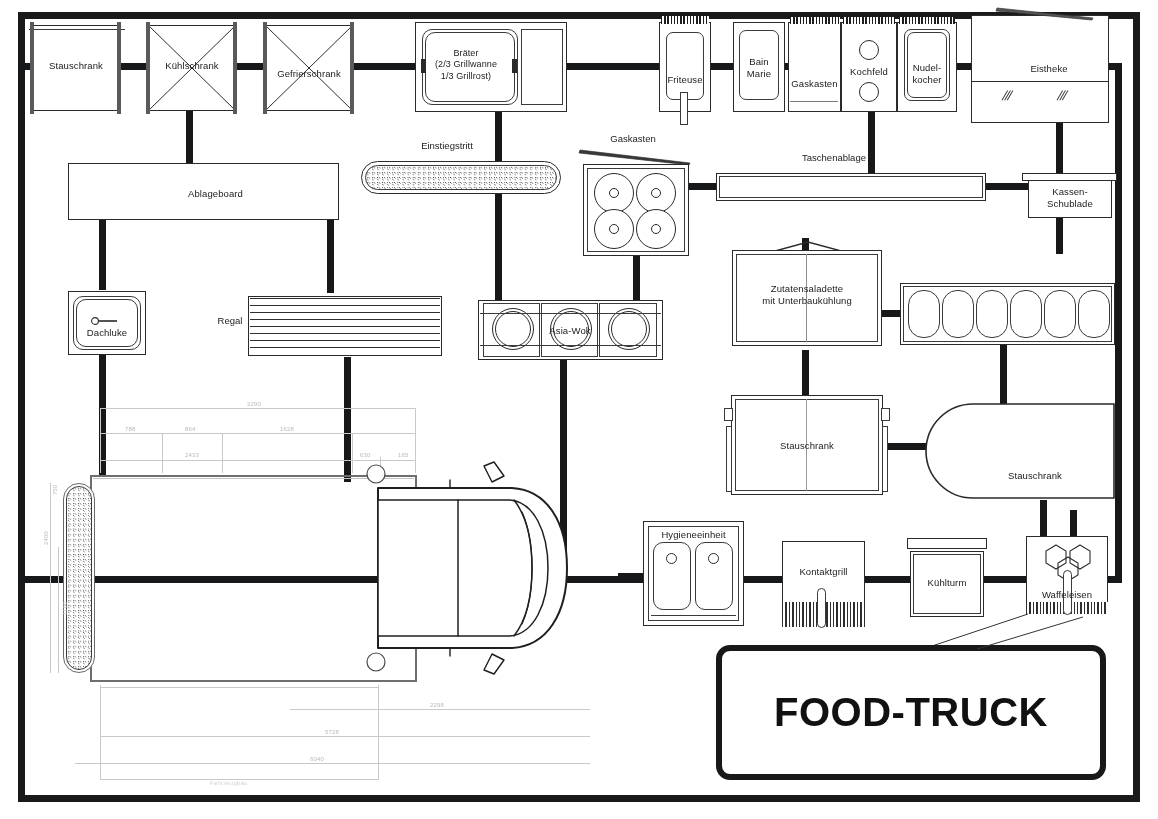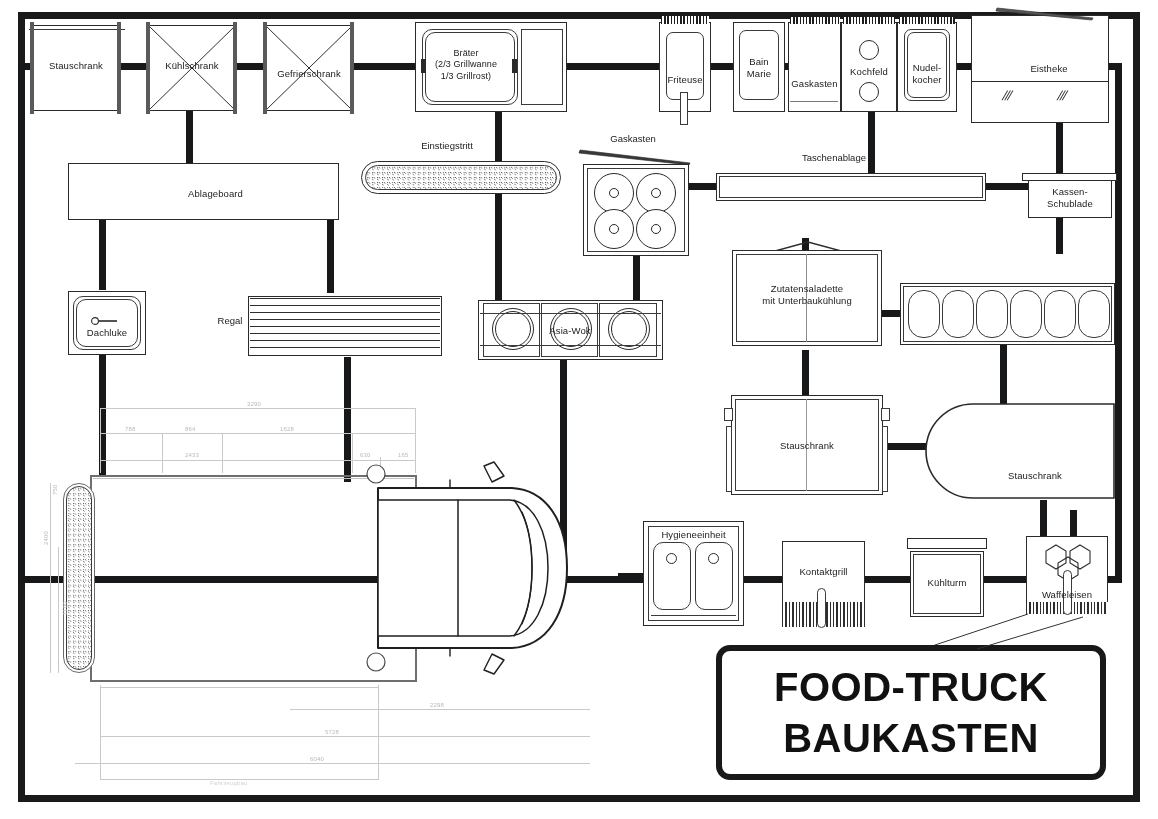--- a/index.html
+++ b/index.html
@@ -339,19 +339,18 @@
       <path d="M 88,196 L 88,204" stroke-width="1.4"></path>
       <path d="M 130,30 L 122,14 L 132,10 L 142,24 Z" stroke-width="1.4"></path>
       <path d="M 130,202 L 122,218 L 132,222 L 142,208 Z" stroke-width="1.4"></path>
     </g>
     <circle cx="14" cy="22" r="9" fill="#fff" stroke="#4a4a4a" stroke-width="1.2"></circle>
     <circle cx="14" cy="210" r="9" fill="#fff" stroke="#4a4a4a" stroke-width="1.2"></circle>
   </svg>
 
   <div class="titlebox" style="left:716px;top:645px;width:390px;height:135px;">
     <div class="t1" style="font-size:40px;">FOOD-TRUCK</div>
-    <div class="t2" style="font-size:40px;margin-top:6px;">BAUKASTEN</div>
   </div>
   <svg style="position:absolute;left:975px;top:615px;width:110px;height:38px;" viewBox="0 0 110 38">
     <line x1="108" y1="2" x2="2" y2="34" stroke="#333" stroke-width="1"></line>
   </svg>
 
 </div>
 
 </body></html>

